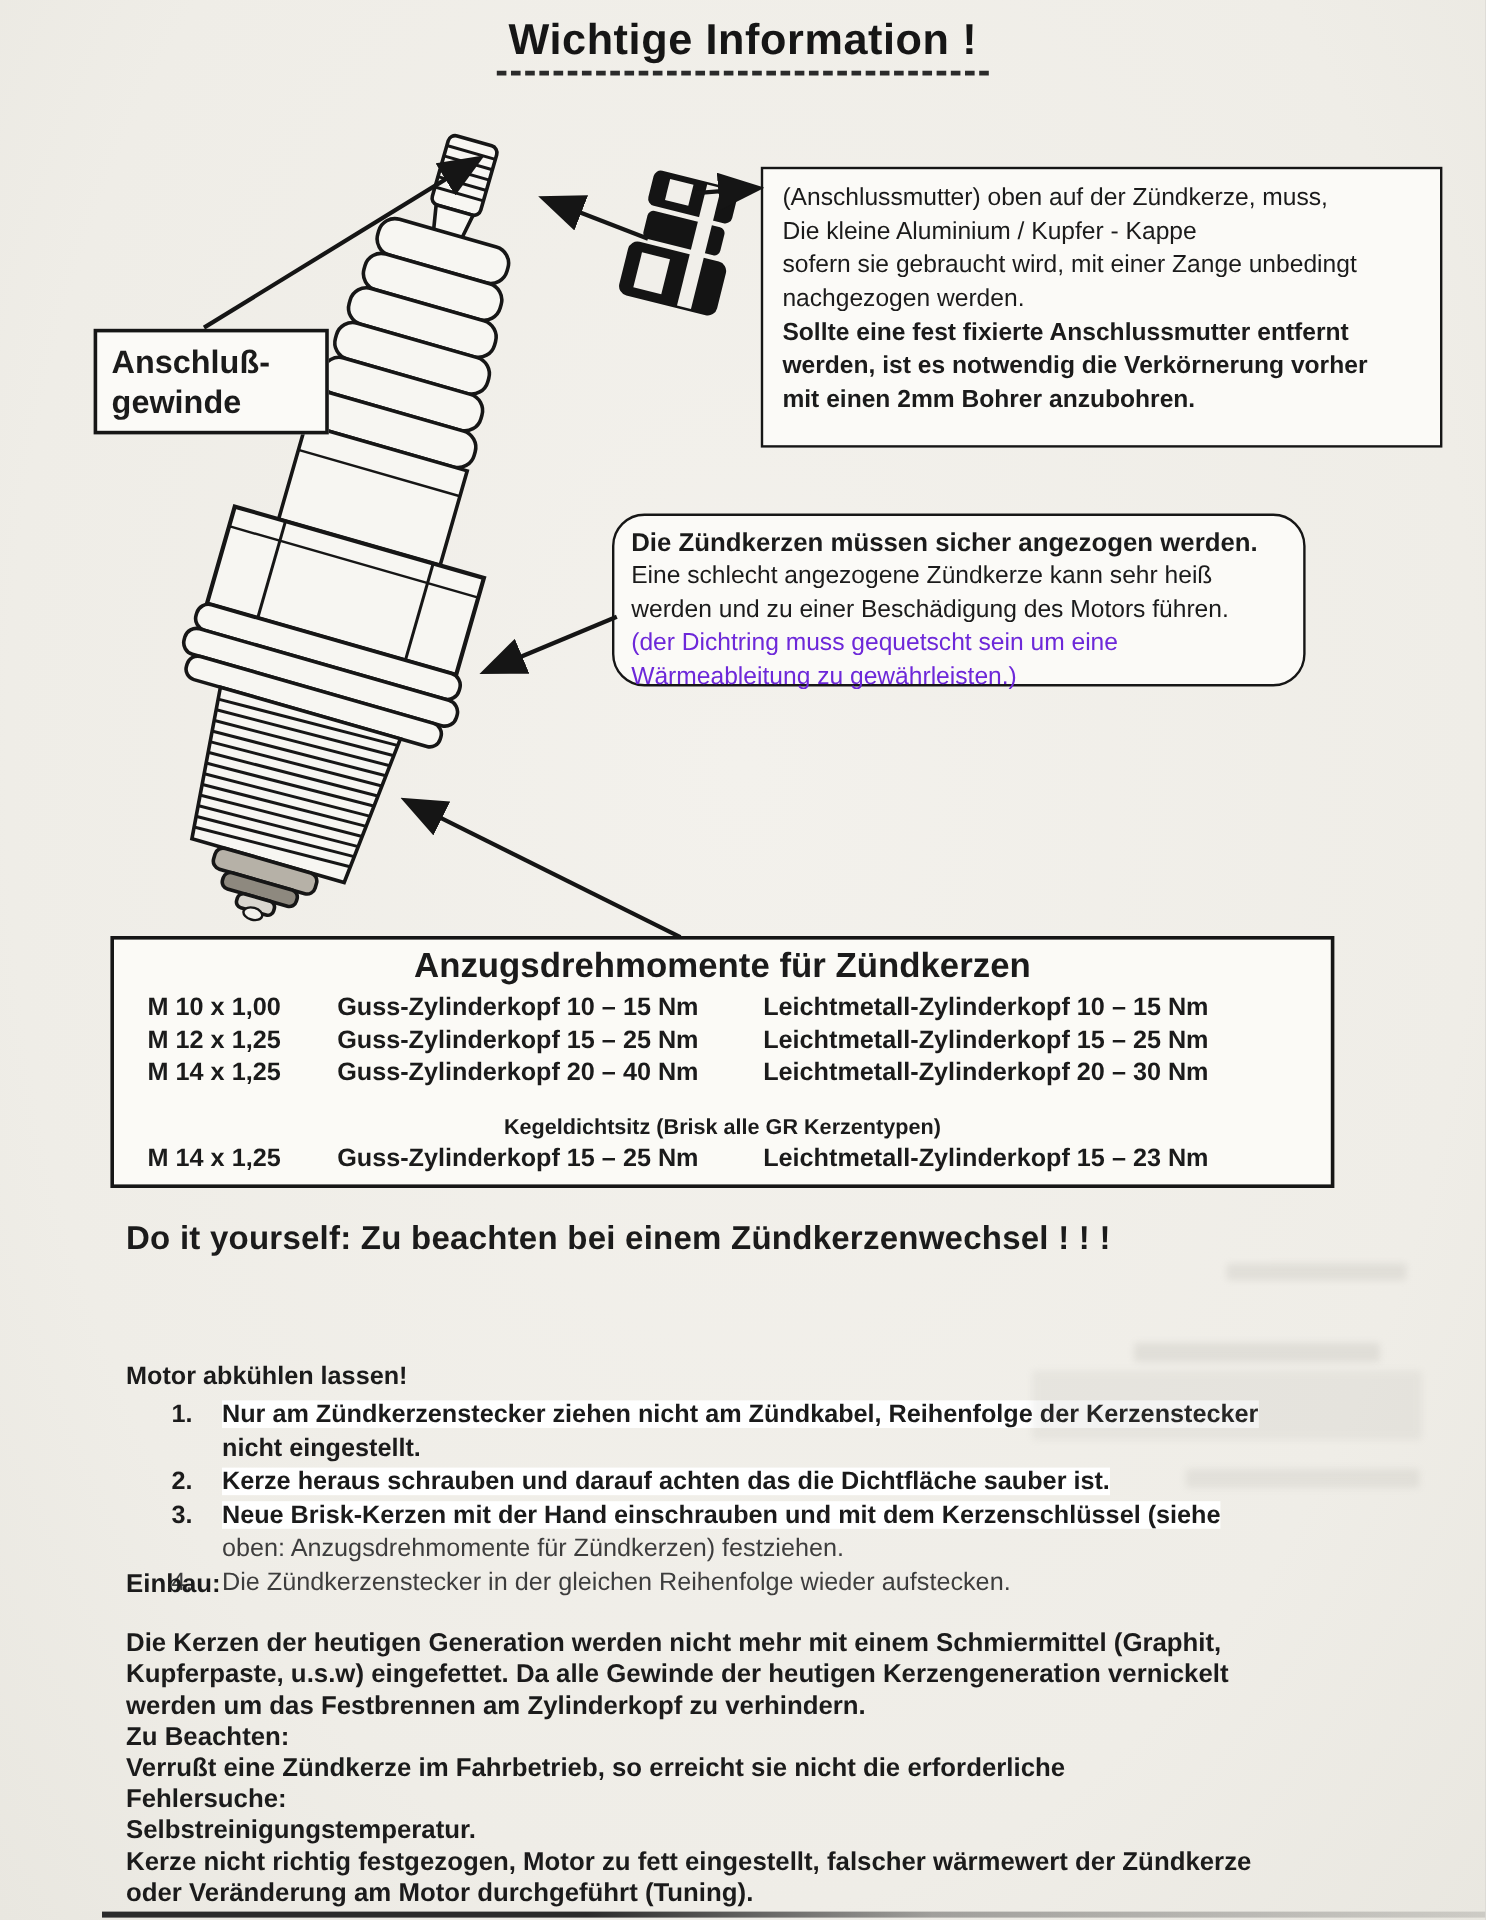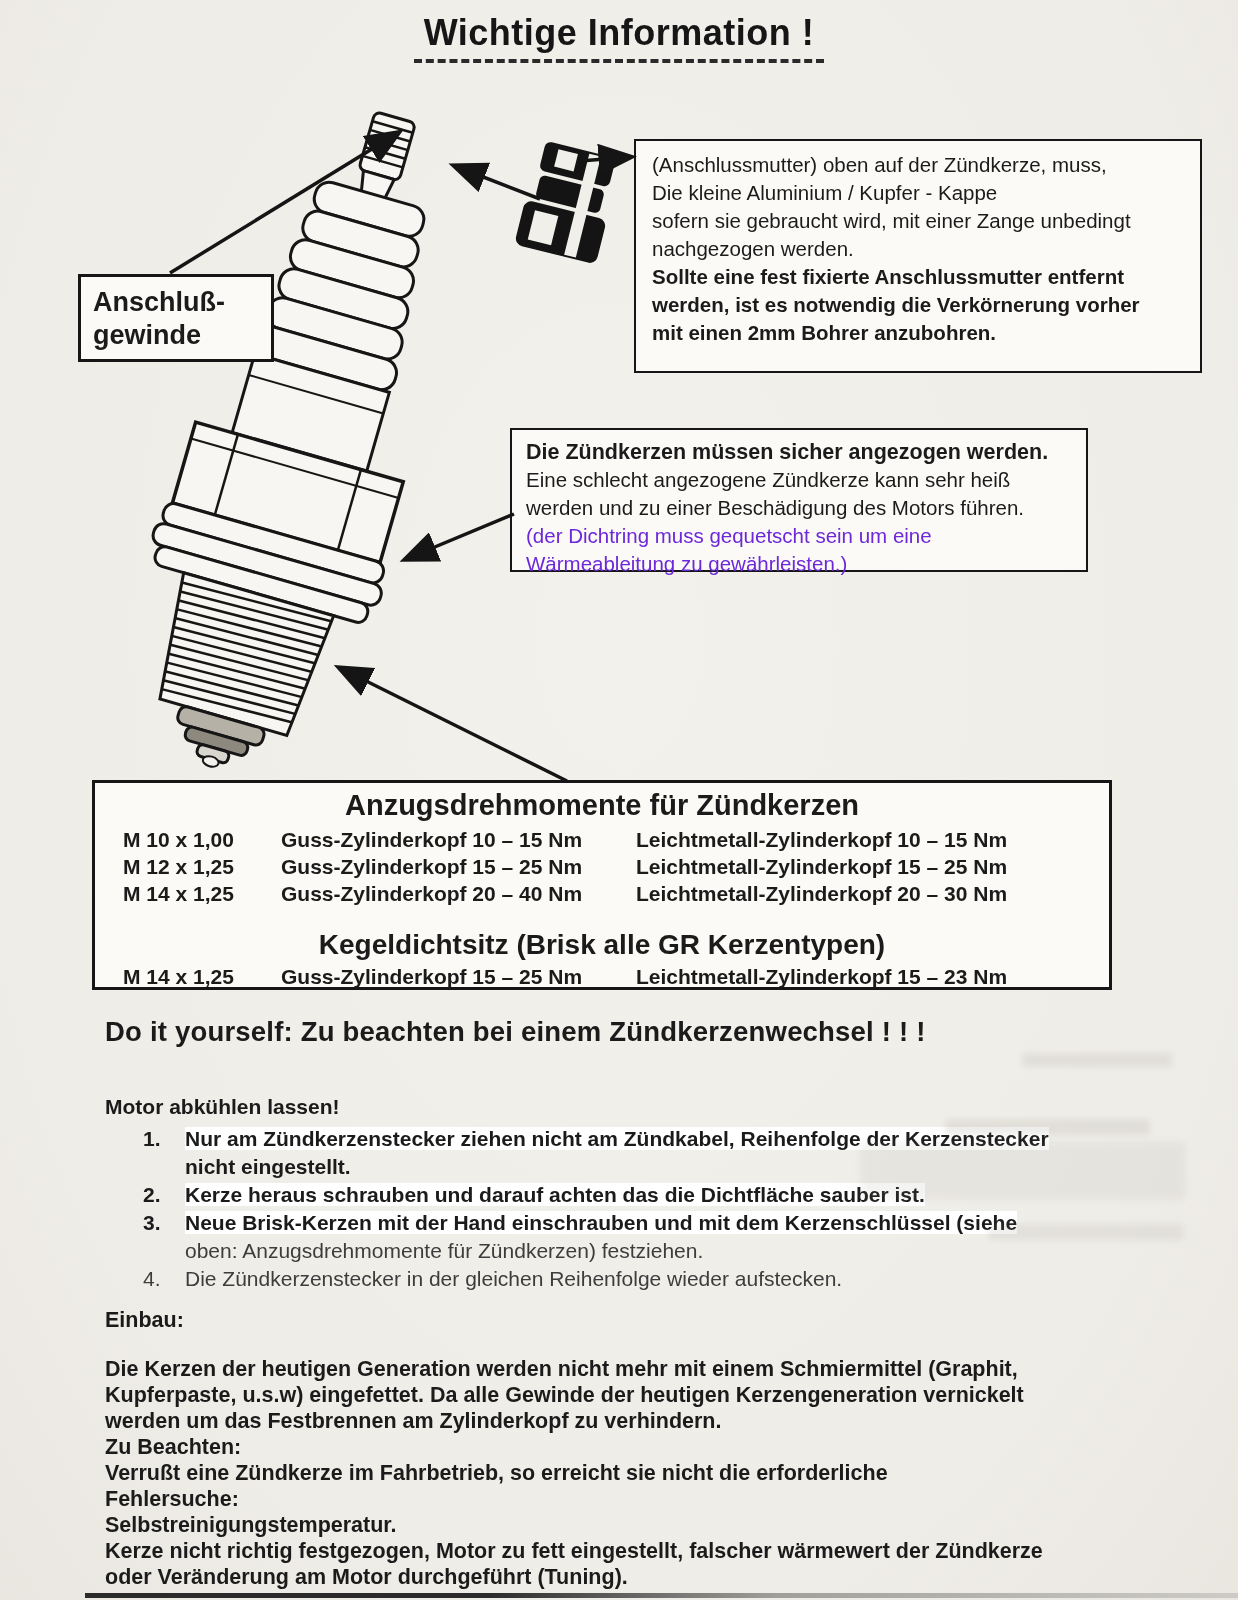--- a/index.html
+++ b/index.html
@@ -13,37 +13,37 @@
               padding:0 10px 5px 10px;border-bottom:4px dashed #2a2a2a;color:#161616;}
 
   
   .box{position:absolute;background:#fbfaf7;border:3px solid #161616;box-sizing:border-box;}
   .label-box{left:78px;top:274px;width:196px;height:88px;padding:9px 12px;
              font-size:27px;font-weight:bold;line-height:1.22;}
   .cap-note{left:634px;top:139px;width:568px;height:234px;padding:10px 16px;
             font-size:20.5px;line-height:28px;border-width:2.5px;}
   .cap-note .b{font-weight:bold;}
   .tighten-note{left:510px;top:428px;width:578px;height:144px;padding:8px 14px;
-                font-size:20.5px;line-height:28px;border-width:2.5px;}
+                font-size:20.5px;line-height:28px;border-width:2.5px;border-radius:27px;}
   .tighten-note .b{font-weight:bold;font-size:21.5px;}
   .tighten-note .f{color:#6d28d9;}
 
   
   .torque{left:92px;top:780px;width:1020px;height:210px;border-width:3px;background:#fbfaf6;}
   .t-title{text-align:center;font-size:29px;font-weight:bold;margin-top:6px;}
   .t-row{display:grid;grid-template-columns:158px 355px 1fr;padding-left:28px;
          font-size:21px;font-weight:bold;line-height:27px;}
   .t-rows{margin-top:4px;}
-  .t-cone{text-align:center;font-size:28px;font-weight:bold;margin-top:22px;margin-bottom:2px;}
+  .t-cone{text-align:center;font-size:18px;font-weight:bold;margin-top:22px;margin-bottom:2px;}
 
   
   .diy-heading{position:absolute;left:105px;top:1016px;font-size:27.5px;font-weight:bold;
                letter-spacing:.2px;}
   .diy{position:absolute;left:105px;top:1093px;width:1010px;font-size:21px;line-height:28px;}
-  .diy .intro{font-weight:bold;margin-bottom:4px;}
+  .diy .intro{font-weight:bold;margin-bottom:4px;margin-top:40px;}
   .step{display:flex;}
   .step .num{width:42px;margin-left:38px;flex:none;}
   .w700,.w700 .num{font-weight:bold;}
   .w400{font-weight:normal;color:#3d3d3d;}
   .cont{font-weight:normal;color:#3d3d3d;}
   .hl{background:#ffffff;}
 
   
   .einbau{position:absolute;left:105px;top:1307px;width:1010px;font-size:21.5px;
           line-height:26px;font-weight:bold;}

